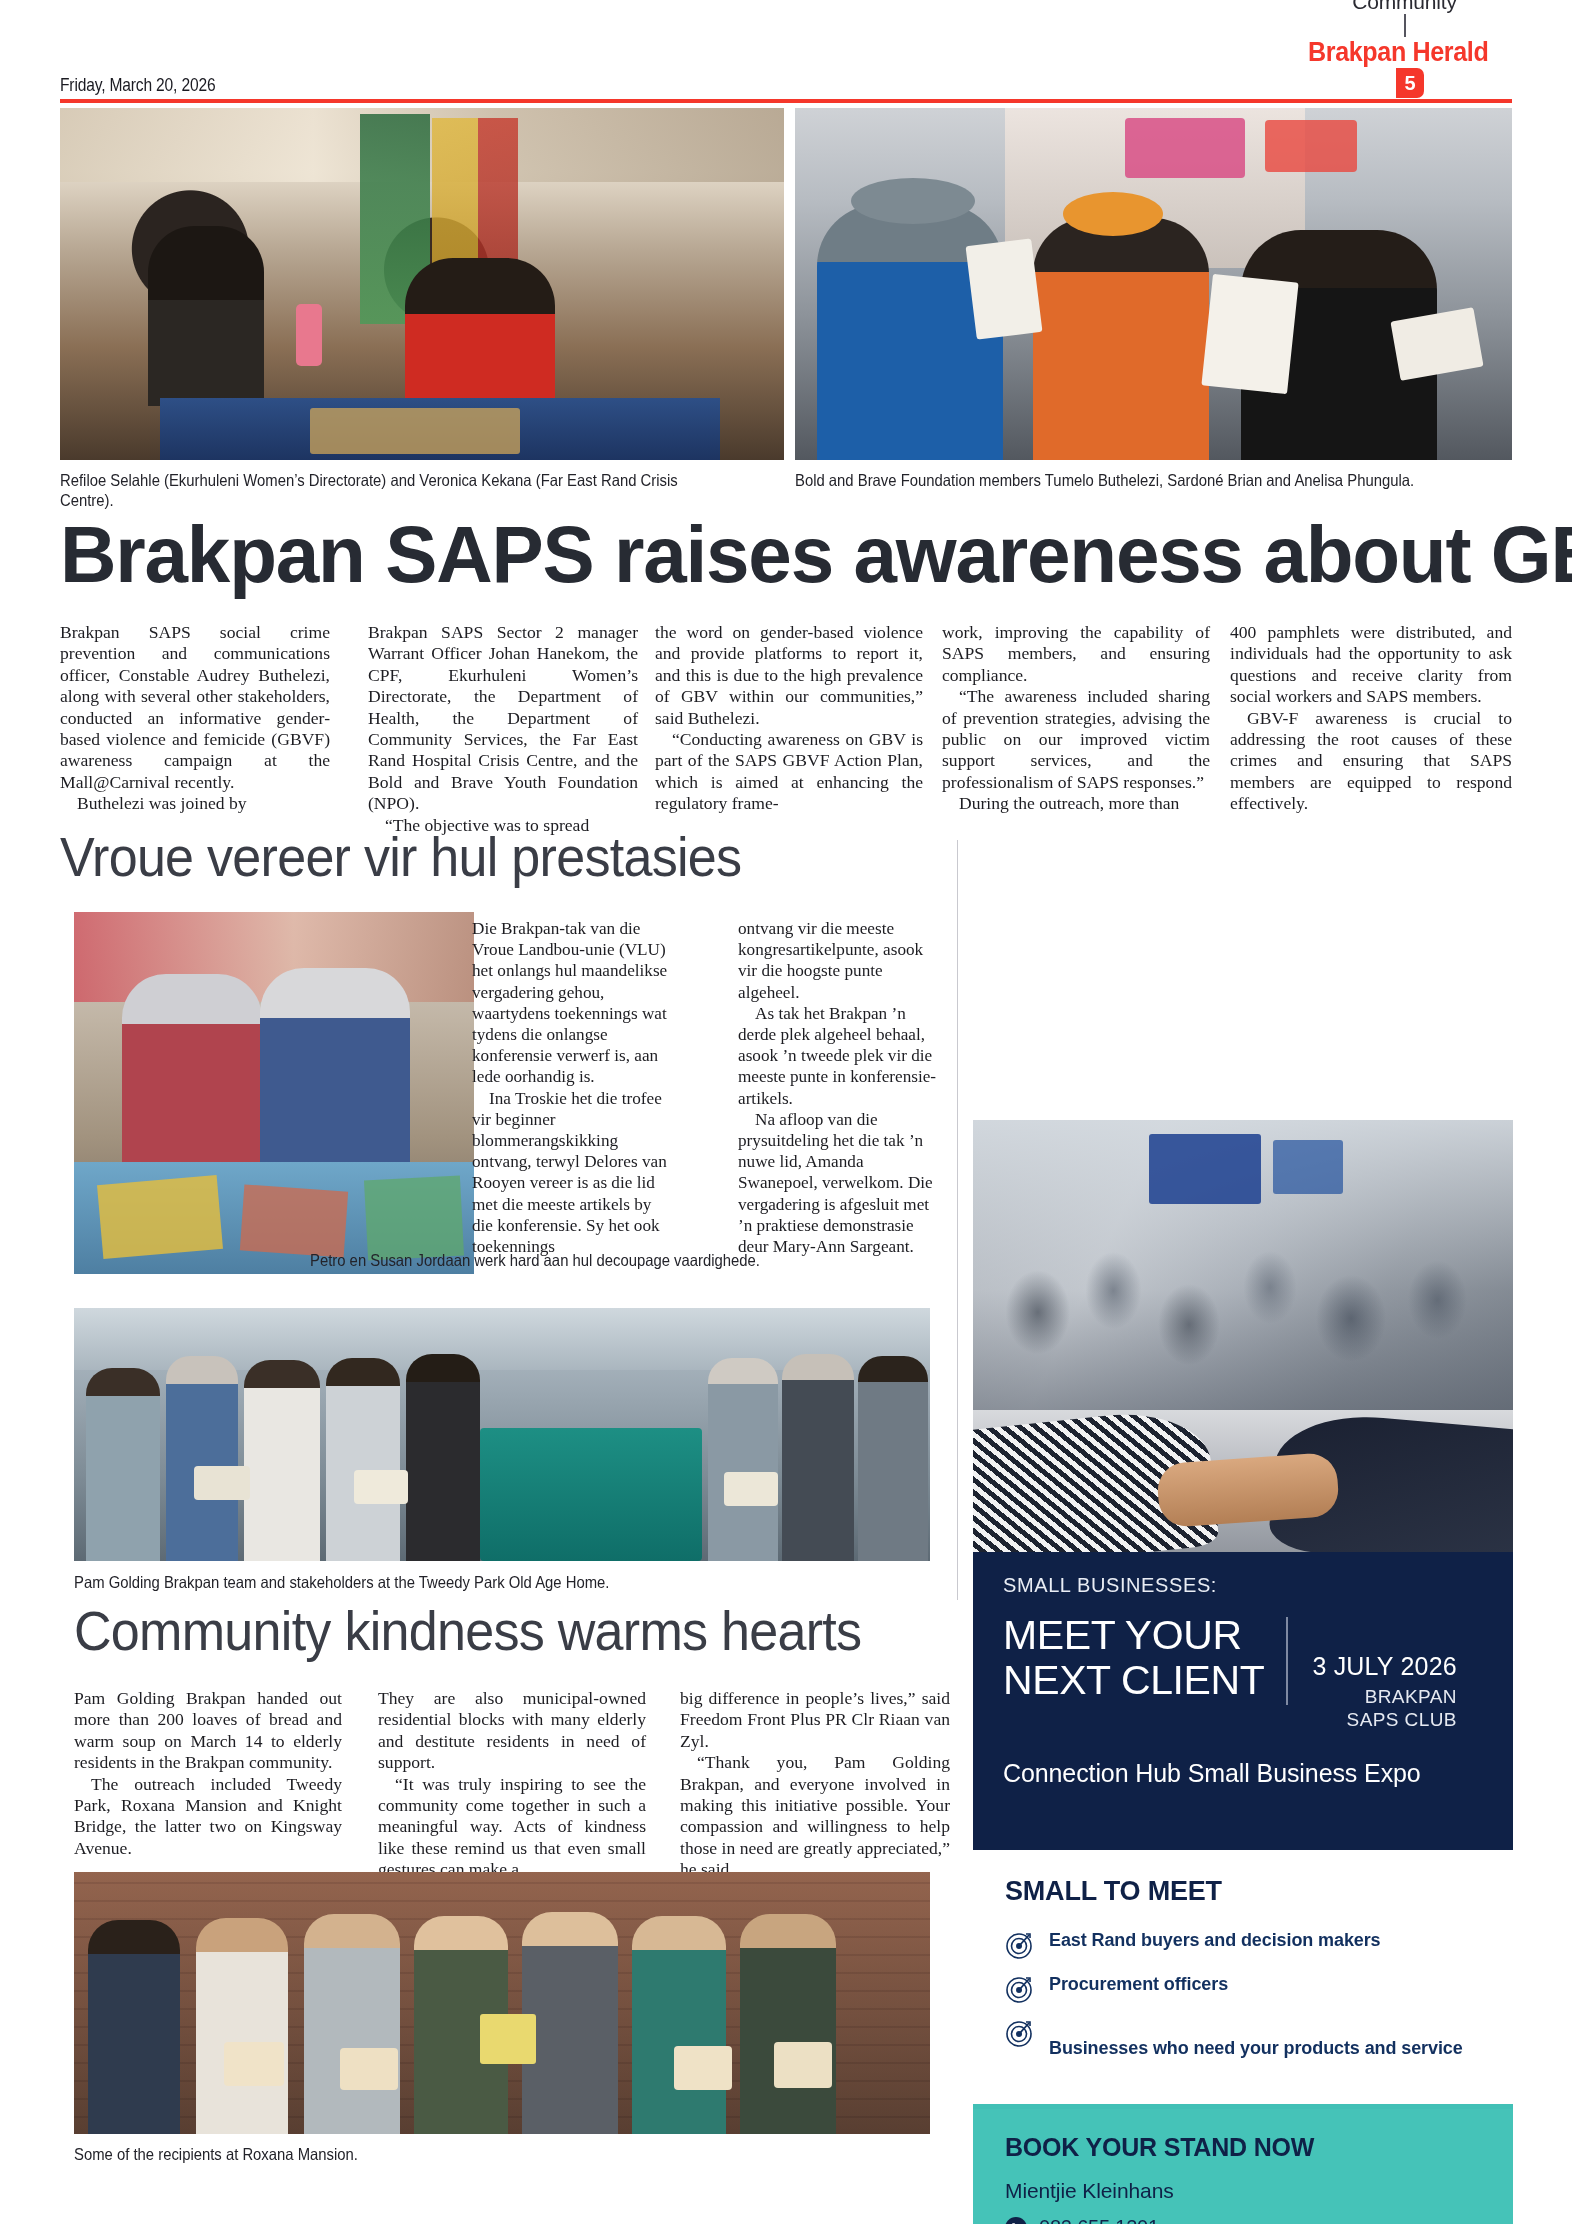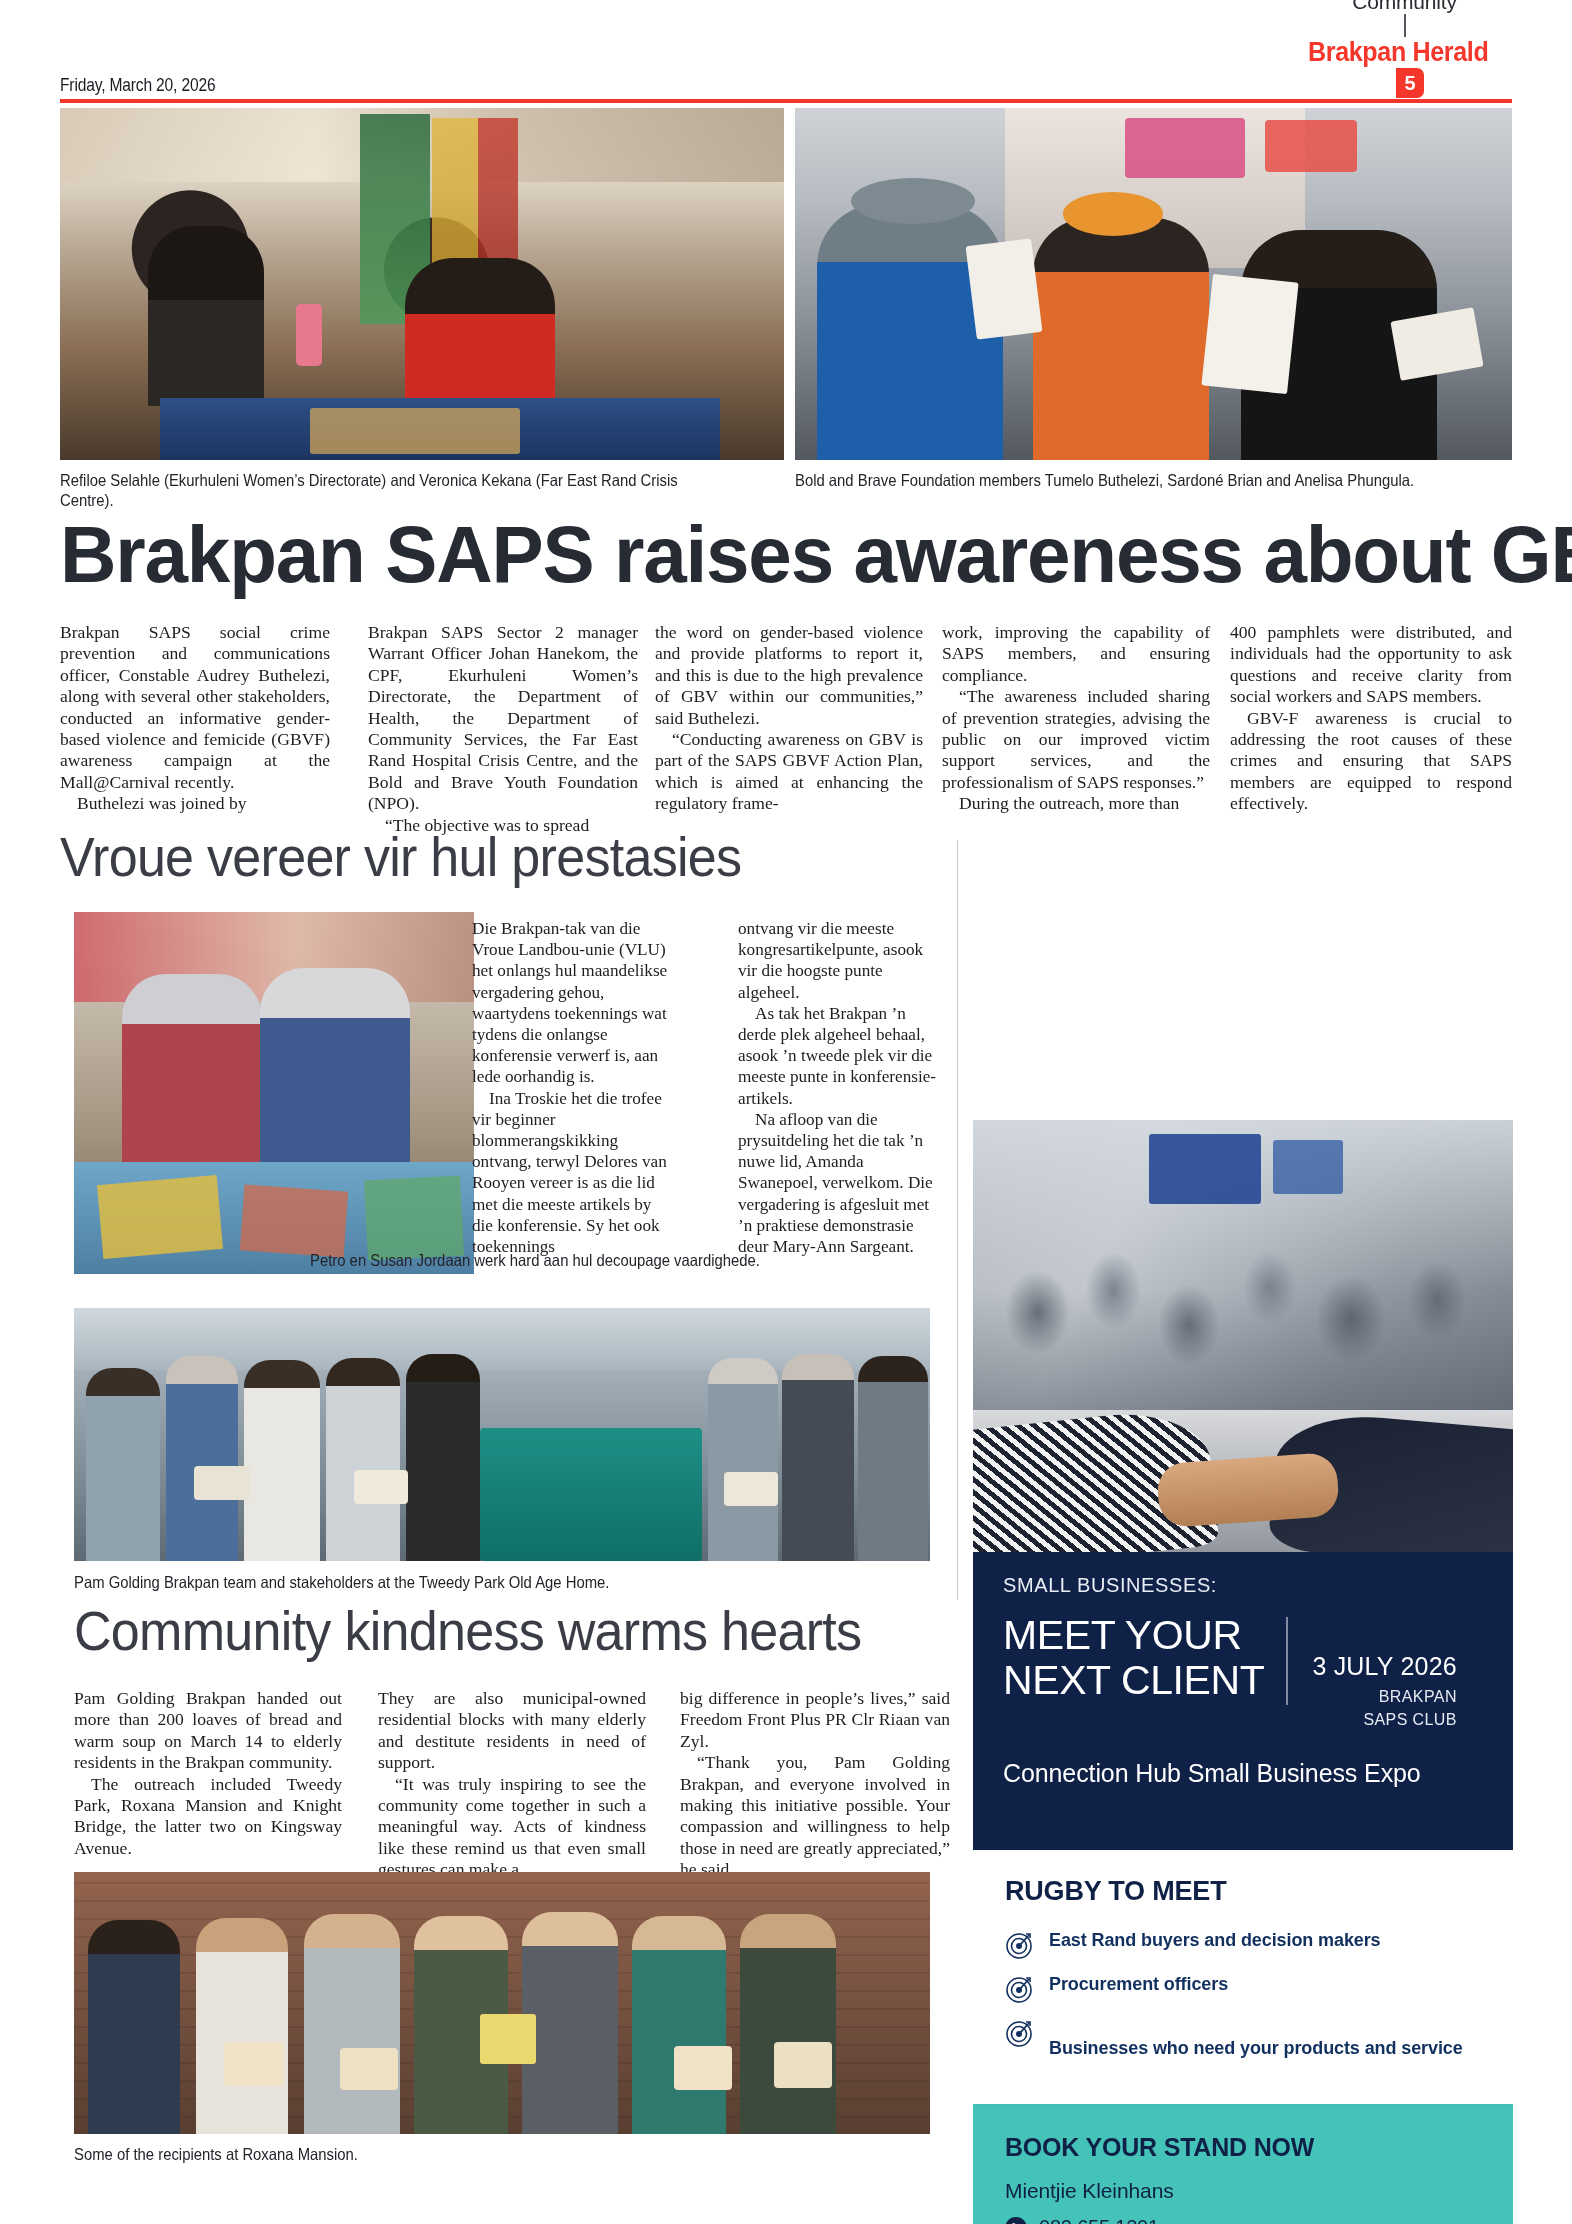--- a/index.html
+++ b/index.html
@@ -141,21 +141,21 @@
     font-size:20px; letter-spacing:.6px; color:#e9edf5; margin-bottom:16px;
   }
   .ad-navy-row { display:flex; align-items:flex-start; }
   .ad-bigline {
     font-size:41px; line-height:45px; color:#ffffff; letter-spacing:-0.4px;
     white-space:nowrap;
   }
   .ad-divider { width:2px; height:88px; background:#7f8aa3; margin:4px 24px 0 22px; }
   .ad-datecol { text-align:right; padding-top:3px;margin-top:36px; }
   .ad-date { font-size:25px; color:#fff; letter-spacing:.2px; }
-  .ad-venue { font-size:16px; line-height:23px; color:#e6eaf2; letter-spacing:.4px; margin-top:4px; }
+  .ad-venue { font-size:19px; line-height:23px; color:#e6eaf2; letter-spacing:.4px; margin-top:4px; }
   .ad-expo { font-size:25px; color:#fff; margin-top:28px; letter-spacing:-0.1px; }
 
   .ad-expect {
     position:absolute; left:0; top:730px; width:540px; height:254px;
     background:#ffffff; padding:26px 26px 0 32px;
   }
   .ad-expect-title {
     font-size:27px; font-weight:bold; color:#0f2147; letter-spacing:-0.2px; margin-bottom:22px;
   }
   .expect-item { display:flex; align-items:flex-start; margin-bottom:13px; }
@@ -360,21 +360,21 @@
           <div class="ad-venue">
             <div>BRAKPAN</div>
             <div>SAPS CLUB</div>
           </div>
         </div>
       </div>
       <div class="ad-expo">Connection Hub Small Business Expo</div>
     </div>
 
     <div class="ad-expect">
-      <div class="ad-expect-title">RUGBY TO MEET</div>
+      <div class="ad-expect-title">SMALL TO MEET</div>
 
       <div class="expect-item">
         <span class="expect-icon">
           <svg viewBox="0 0 30 30" width="30" height="30">
             <circle cx="14" cy="16" r="12" fill="none" stroke="#12305f" stroke-width="1.6"></circle>
             <circle cx="14" cy="16" r="7.5" fill="none" stroke="#12305f" stroke-width="1.6"></circle>
             <circle cx="14" cy="16" r="3" fill="#12305f"></circle>
             <path d="M14 16 L24 5" stroke="#12305f" stroke-width="1.8" fill="none"></path>
             <path d="M21 4 l4 0 l0 4" stroke="#12305f" stroke-width="1.6" fill="none"></path>
           </svg>

